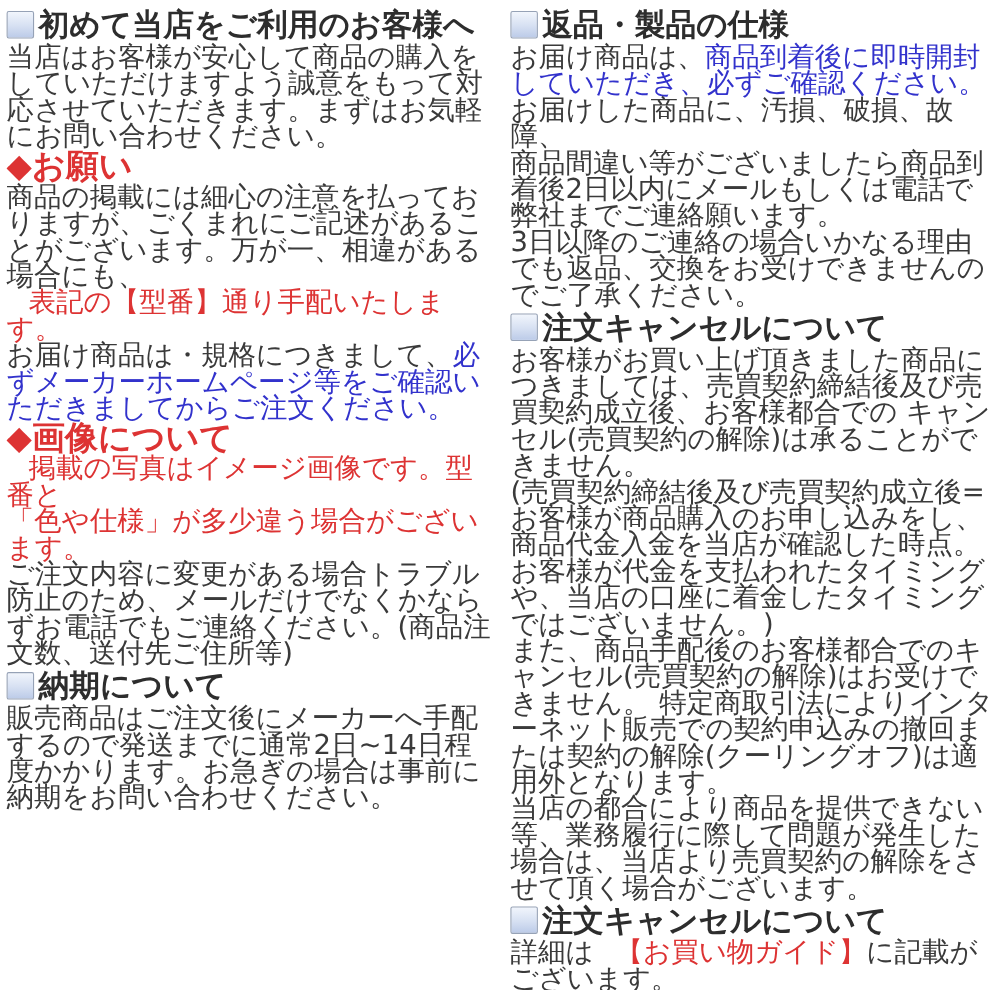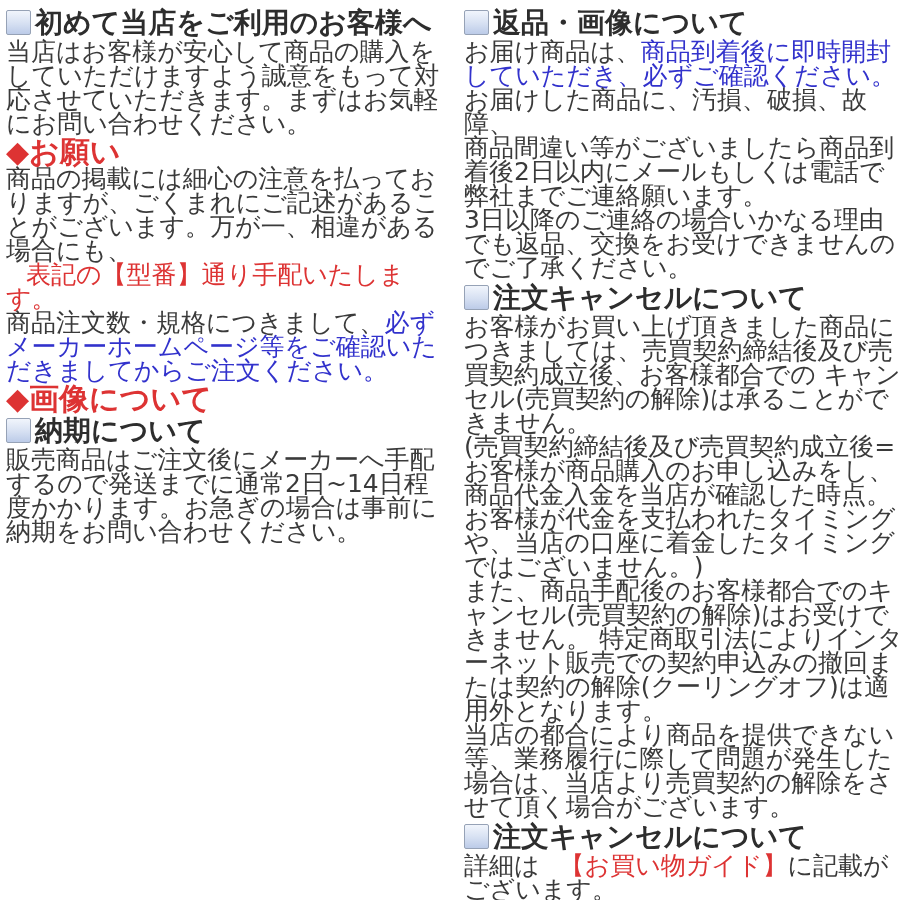--- a/index.html
+++ b/index.html
@@ -71,38 +71,39 @@
   <div class="col" id="col-left">
       <section class="section">
         <div class="main-heading">
           <span class="sq-icon"></span>
           <span>初めて当店をご利用のお客様へ</span>
         </div>
         <p class="para"><span class="seg-text">当店はお客様が安心して商品の購入をしていただけますよう誠意をもって対応させていただきます。まずはお気軽にお問い合わせください。</span></p>
       </section>
       <section class="section">
         <div class="sub-heading"><span>◆お願い</span></div>
-        <p class="para"><span class="seg-text">商品の掲載には細心の注意を払っておりますが、ごくまれにご記述があることがございます。万が一、相違がある場合にも、<br></span><span class="seg-red">表記の【型番】通り手配いたします。<br></span><span class="seg-text">商品注文数・規格につきまして、</span><span class="seg-blue">必ずメーカーホームページ等をご確認いただきましてからご注文ください。</span></p>
+        <p class="para"><span class="seg-text">商品の掲載には細心の注意を払っておりますが、ごくまれにご記述があることがございます。万が一、相違がある場合にも、<br></span><span class="seg-red">表記の【型番】通り手配いたします。<br></span><span class="seg-text">お届け商品は・規格につきまして、</span><span class="seg-blue">必ずメーカーホームページ等をご確認いただきましてからご注文ください。</span></p>
       </section>
       <section class="section">
         <div class="sub-heading"><span>◆画像について</span></div>
+        <p class="para"><span class="seg-red">掲載の写真はイメージ画像です。型番と<br>「色や仕様」が多少違う場合がございます。<br></span><span class="seg-text">ご注文内容に変更がある場合トラブル防止のため、メールだけでなくかならずお電話でもご連絡ください。(商品注文数、送付先ご住所等)</span></p>
       </section>
       <section class="section">
         <div class="main-heading">
           <span class="sq-icon"></span>
           <span>納期について</span>
         </div>
         <p class="para"><span class="seg-text">販売商品はご注文後にメーカーへ手配するので発送までに通常2日~14日程度かかります。お急ぎの場合は事前に納期をお問い合わせください。</span></p>
       </section>
     </div>
   <div class="col" id="col-right">
       <section class="section">
         <div class="main-heading">
           <span class="sq-icon"></span>
-          <span>返品・画像について</span>
+          <span>返品・製品の仕様</span>
         </div>
         <p class="para"><span class="seg-text">お届け商品は、</span><span class="seg-blue">商品到着後に即時開封していただき、必ずご確認ください。<br></span><span class="seg-text">お届けした商品に、汚損、破損、故障、<br>商品間違い等がございましたら商品到着後2日以内にメールもしくは電話で弊社までご連絡願います。<br>3日以降のご連絡の場合いかなる理由でも返品、交換をお受けできませんのでご了承ください。</span></p>
       </section>
       <section class="section">
         <div class="main-heading">
           <span class="sq-icon"></span>
           <span>注文キャンセルについて</span>
         </div>
         <p class="para"><span class="seg-text">お客様がお買い上げ頂きました商品につきましては、売買契約締結後及び売買契約成立後、お客様都合での キャンセル(売買契約の解除)は承ることができません。<br>(売買契約締結後及び売買契約成立後=お客様が商品購入のお申し込みをし、商品代金入金を当店が確認した時点。 お客様が代金を支払われたタイミングや、当店の口座に着金したタイミングではございません。)<br>また、商品手配後のお客様都合でのキャンセル(売買契約の解除)はお受けできません。 特定商取引法によりインターネット販売での契約申込みの撤回または契約の解除(クーリングオフ)は適用外となります。<br>当店の都合により商品を提供できない等、業務履行に際して問題が発生した場合は、当店より売買契約の解除をさせて頂く場合がございます。</span></p>
       </section>

